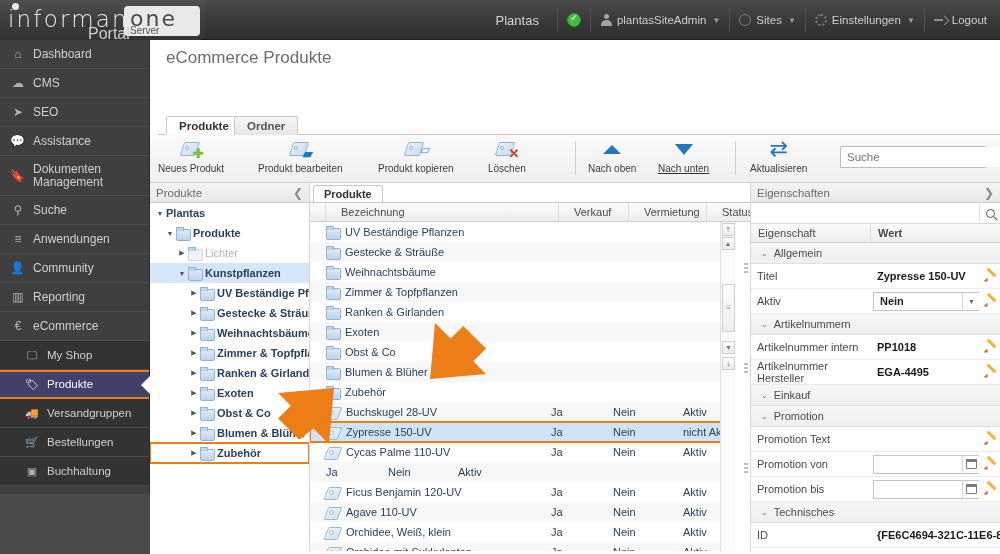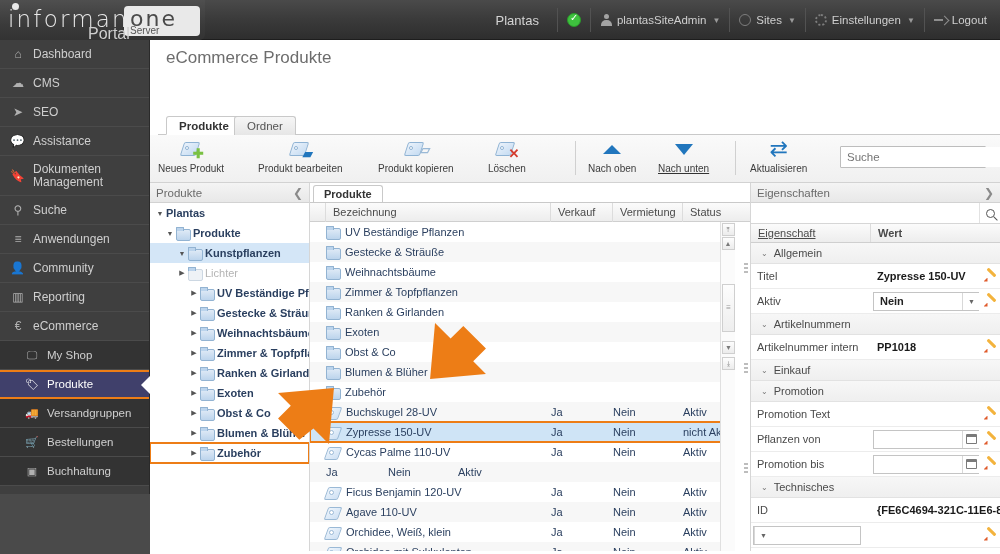--- a/index.html
+++ b/index.html
@@ -98,21 +98,21 @@
     position:absolute; left:150px; top:40px; width:720px; height:514px;
     background:#ffffff; border-top-left-radius:8px;
   }
   #page-title { position:absolute; left:16px; top:8px; font-size:17px; color:#6d6d6d; }
 
   
   #tabstrip { position:absolute; left:8px; top:76px; width:842px; height:19px;
               border-bottom:1px solid #c9c9c9; }
   .tab { position:absolute; top:0; height:19px; line-height:18px; padding:0 12px; font-size:11.5px;
          border:1px solid #c9c9c9; border-bottom:none; border-radius:3px 3px 0 0;
-         background:linear-gradient(180deg,#f6f6f6,#e6e6e6); color:#555; cursor:pointer; }
+         background:linear-gradient(180deg,#f6f6f6,#e6e6e6); color:#555; cursor:pointer;font-weight:bold; }
   .tab.sel { background:#ffffff; color:#333; font-weight:bold; border-bottom:1px solid #ffffff; }
 
   
   #toolbar { position:absolute; left:0; top:95px; width:850px; height:48px;
              background:linear-gradient(180deg,#fafafa,#f0f0f0); border-bottom:1px solid #d2d2d2; }
   .tbtn { position:absolute; top:2px; height:44px; display:flex; flex-direction:column;
           align-items:center; justify-content:flex-start; cursor:pointer; }
   .tbtn .tlabel { font-size:10px; color:#3c3c3c; margin-top:2px; white-space:nowrap; }
   .tbtn .ticon { height:24px; display:flex; align-items:center; justify-content:center; }
   .tagicon { width:19px;height:14px; position:relative; display:inline-block; }
@@ -159,21 +159,21 @@
   .tnode.dim .fol::before { background:#eef2f6; border-color:#ccd7e2; }
   .tnode.boxed { outline:2px solid #ed7d16; outline-offset:-1px; }
   .tnode b { font-weight:bold; }
 
   
   #grid-tabstrip { position:absolute; left:3px; top:2px; height:17px; }
   .gtab { height:17px; line-height:16px; padding:0 10px; font-size:11px; font-weight:bold; color:#333;
           background:#fff; border:1px solid #c9c9c9; border-bottom:none; border-radius:3px 3px 0 0; display:inline-block; }
   #grid-hdr { position:absolute; left:0; top:19px; width:440px; height:20px;
               background:linear-gradient(180deg,#fbfbfb,#ededed); border-top:1px solid #c9c9c9;
-              border-bottom:1px solid #cfcfcf; display:flex; }
+              border-bottom:1px solid #cfcfcf; display:flex;gap:8px; }
   #grid-hdr .gh { font-size:11px; color:#4a4a4a; padding:3px 0 0 7px; border-right:1px solid #dcdcdc; height:19px; }
   #grid-body { position:absolute; left:0; top:39px; width:425px; height:372px; overflow:hidden; }
   .grow { height:20px; display:flex; align-items:center; font-size:11px; color:#2a3f5f; }
   .grow.alt { background:#f7f7f7; }
   .grow.hl { background:#cfe4f6; outline:2px solid #ed7d16; outline-offset:-1px; }
   .grow .c0 { width:16px; flex:0 0 16px; }
   .grow .c1 { width:225px; flex:0 0 225px; display:flex; align-items:center; }
   .grow .c2 { width:62px; flex:0 0 62px; }
   .grow .c3 { width:70px; flex:0 0 70px; }
   .grow .c4 { width:70px; flex:0 0 70px; }
@@ -440,29 +440,29 @@
     <div style="position:absolute;left:0;top:20px;width:159px;height:391px;overflow:hidden;">
       <div class="tnode" style="padding-left:4px;">
         <span class="exp">▼</span>
         <b>Plantas</b>
       </div>
       <div class="tnode" style="padding-left:14px;">
         <span class="exp">▼</span>
         <span class="fol"></span>
         <b>Produkte</b>
       </div>
+      <div class="tnode dim" style="padding-left:26px;">
+        <span class="exp">▶</span>
+        <span class="fol"></span>
+        <span>Lichter</span>
+      </div>
       <div class="tnode sel" style="padding-left:26px;">
         <span class="exp">▼</span>
         <span class="fol"></span>
         <b>Kunstpflanzen</b>
-      </div>
-      <div class="tnode dim" style="padding-left:26px;">
-        <span class="exp">▶</span>
-        <span class="fol"></span>
-        <span>Lichter</span>
       </div>
       <div class="tnode" style="padding-left:38px;">
         <span class="exp">▶</span>
         <span class="fol"></span>
         <b>UV Beständige Pflanzen</b>
       </div>
       <div class="tnode" style="padding-left:38px;">
         <span class="exp">▶</span>
         <span class="fol"></span>
         <b>Gestecke &amp; Sträuße</b>
@@ -714,21 +714,21 @@
     </div>
 
     <div id="prop-search">
       <input type="text" placeholder="" style="">
       <span class="sbtn">
           <span class="magglass"></span>
         </span>
     </div>
 
     <div id="prop-hdr">
-      <div class="ph" style="width:120px;flex:0 0 120px;text-decoration:underline;">Eigenschaft</div>
+      <div class="ph" style="width:120px;flex:0 0 120px;">Eigenschaft</div>
       <div class="ph" style="flex:1;font-weight:bold;">Wert</div>
     </div>
 
     <div id="prop-body">
       <div class="pgroup">
         <span class="gchev">⌄</span>
         <span>Allgemein</span>
       </div>
       <div class="prow">
         <span class="pk">Titel</span>
@@ -747,35 +747,40 @@
       </div>
       <div class="pgroup">
         <span class="gchev">⌄</span>
         <span>Artikelnummern</span>
       </div>
       <div class="prow">
         <span class="pk">Artikelnummer intern</span>
         <span class="pv">PP1018</span>
         <span class="pedit"><span class="pencil"></span></span>
       </div>
+      <div class="prow">
+        <span class="pk">Artikelnummer Hersteller</span>
+        <span class="pv">EGA-4495</span>
+        <span class="pedit"><span class="pencil"></span></span>
+      </div>
       <div class="pgroup">
         <span class="gchev">⌄</span>
         <span>Einkauf</span>
       </div>
       <div class="pgroup">
         <span class="gchev">⌄</span>
         <span>Promotion</span>
       </div>
       <div class="prow">
         <span class="pk">Promotion Text</span>
         <span class="pv"></span>
         <span class="pedit"><span class="pencil"></span></span>
       </div>
       <div class="prow">
-        <span class="pk">Pflanzen von</span>
+        <span class="pk">Promotion von</span>
         <span class="pv" style="padding-left:2px;">
           <span class="pdate">
             <span class="calico">
                 <span class="calglyph"></span>
               </span>
           </span>
         </span>
         <span class="pedit"><span class="pencil"></span></span>
       </div>
       <div class="prow">

